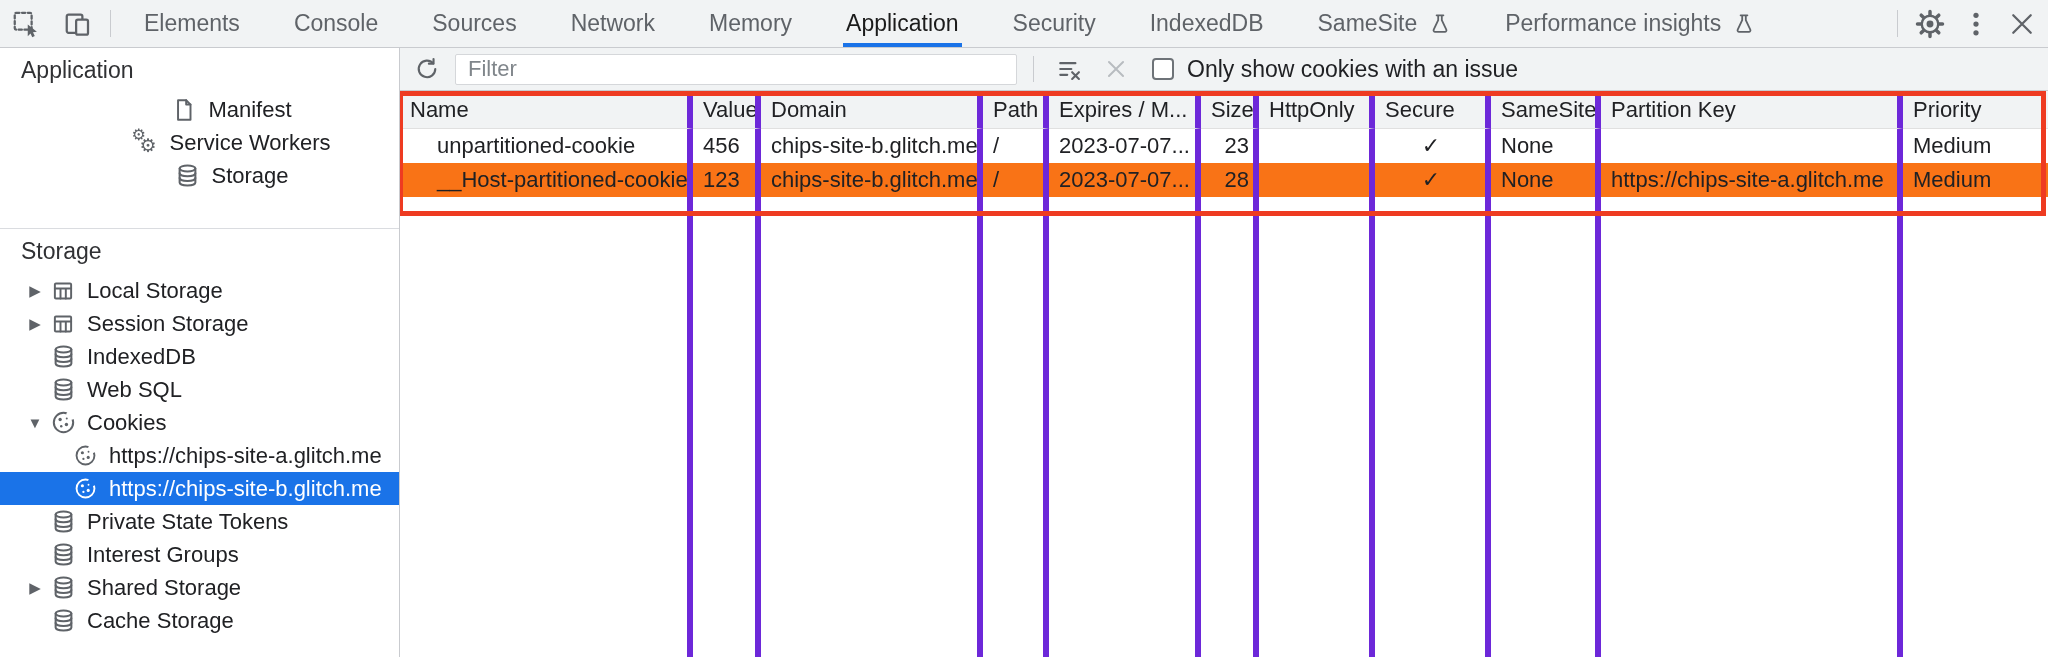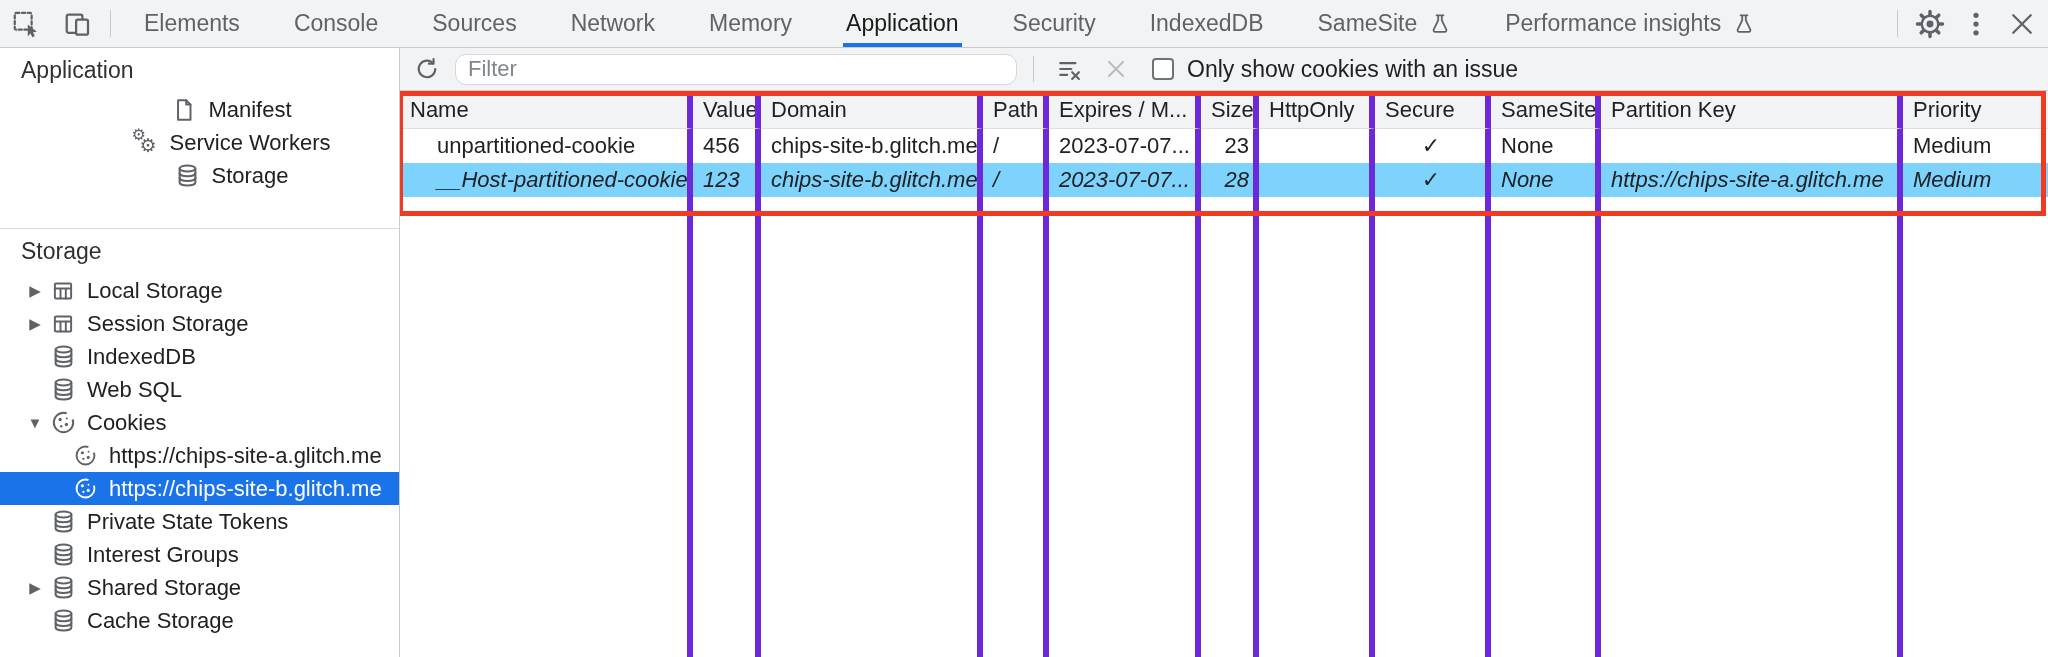--- a/index.html
+++ b/index.html
@@ -36,38 +36,38 @@
   .titem.sel svg.ico { stroke:#fff; }
   .titem.sel .dotf { fill:#fff; }
   .titem.sel .bite { fill:#1a73e8; }
   .sw-ico { position:relative; width:30px; height:30px; color:#5f6368; }
   .sw-ico .g1 { position:absolute; left:1px; top:-3px; font-size:16px; }
   .sw-ico .g2 { position:absolute; left:9px; top:6px; font-size:19px; }
   
   .main { flex:1; display:flex; flex-direction:column; position:relative; min-width:0; }
   .toolbar { height:43px; flex:none; background:#f1f3f4; border-bottom:1px solid #c9cbcf; display:flex; align-items:center; padding:0 8px; gap:9px; }
   .tbtn { width:38px; height:38px; display:flex; align-items:center; justify-content:center; cursor:pointer; background:none; border:none; padding:0; }
-  .filter-input { width:562px; height:31px; border:1px solid #d5d7da; border-radius:11px; background:#fff; font-size:22px; color:#202124; padding:0 12px; outline:none; font-family:inherit; }
+  .filter-input { width:562px; height:31px; border:1px solid #d5d7da; border-radius:2px; background:#fff; font-size:22px; color:#202124; padding:0 12px; outline:none; font-family:inherit; }
   .filter-input::placeholder { color:#80868b; }
   .tb-sep { width:1px; height:26px; background:#c9cbcf; margin:0 7px; }
   .cb { width:22px; height:22px; border:2px solid #6e7378; border-radius:4px; background:#fff; margin:0 4px 0 8px; flex:none; cursor:pointer; }
   .cb-label { font-size:23px; color:#202124; }
   
   .gridwrap { position:relative; flex:1; overflow:hidden; display:flex; flex-direction:column; }
   .grow { display:flex; flex:none; }
   .cell { border-right:6px solid #6d28d9; padding:0 8px 0 10px; font-size:22px; display:flex; align-items:center; overflow:hidden; white-space:nowrap; flex:none; }
   .c0{width:293px;} .c1{width:68px;} .c2{width:222px;} .c3{width:66px;} .c4{width:152px;}
   .c5{width:58px; justify-content:flex-end; padding-right:4px;} .c6{width:116px;}
   .c7{width:116px; justify-content:center;} .c8{width:110px;} .c9{width:302px;}
   .c10{flex:1; border-right:none;}
   .grow.head { height:38px; background:#f1f3f4; }
   .grow.head .cell { border-bottom:1px solid #e0e0e0; color:#202124; }
   .grow.brow { height:34px; }
   .grow.brow .c0 { padding-left:37px;text-align:center; }
-  .grow.alt { background:#7dd3fc;font-style:italic; }
+  .grow.alt { background:#f97316; }
   .grow.fillrow { flex:1; }
   .hl-rect { position:absolute; left:-2px; right:2px; top:0; height:125px; border:5px solid #ee3b21; pointer-events:none; z-index:5; }
   .dimx svg.ico { stroke:#b8bcc0; }
 </style>
 </head>
 <body>
 
 <div class="tabbar">
   <div class="icon-btn">
     <svg class="ico" width="30" height="30" viewBox="0 0 24 24">

